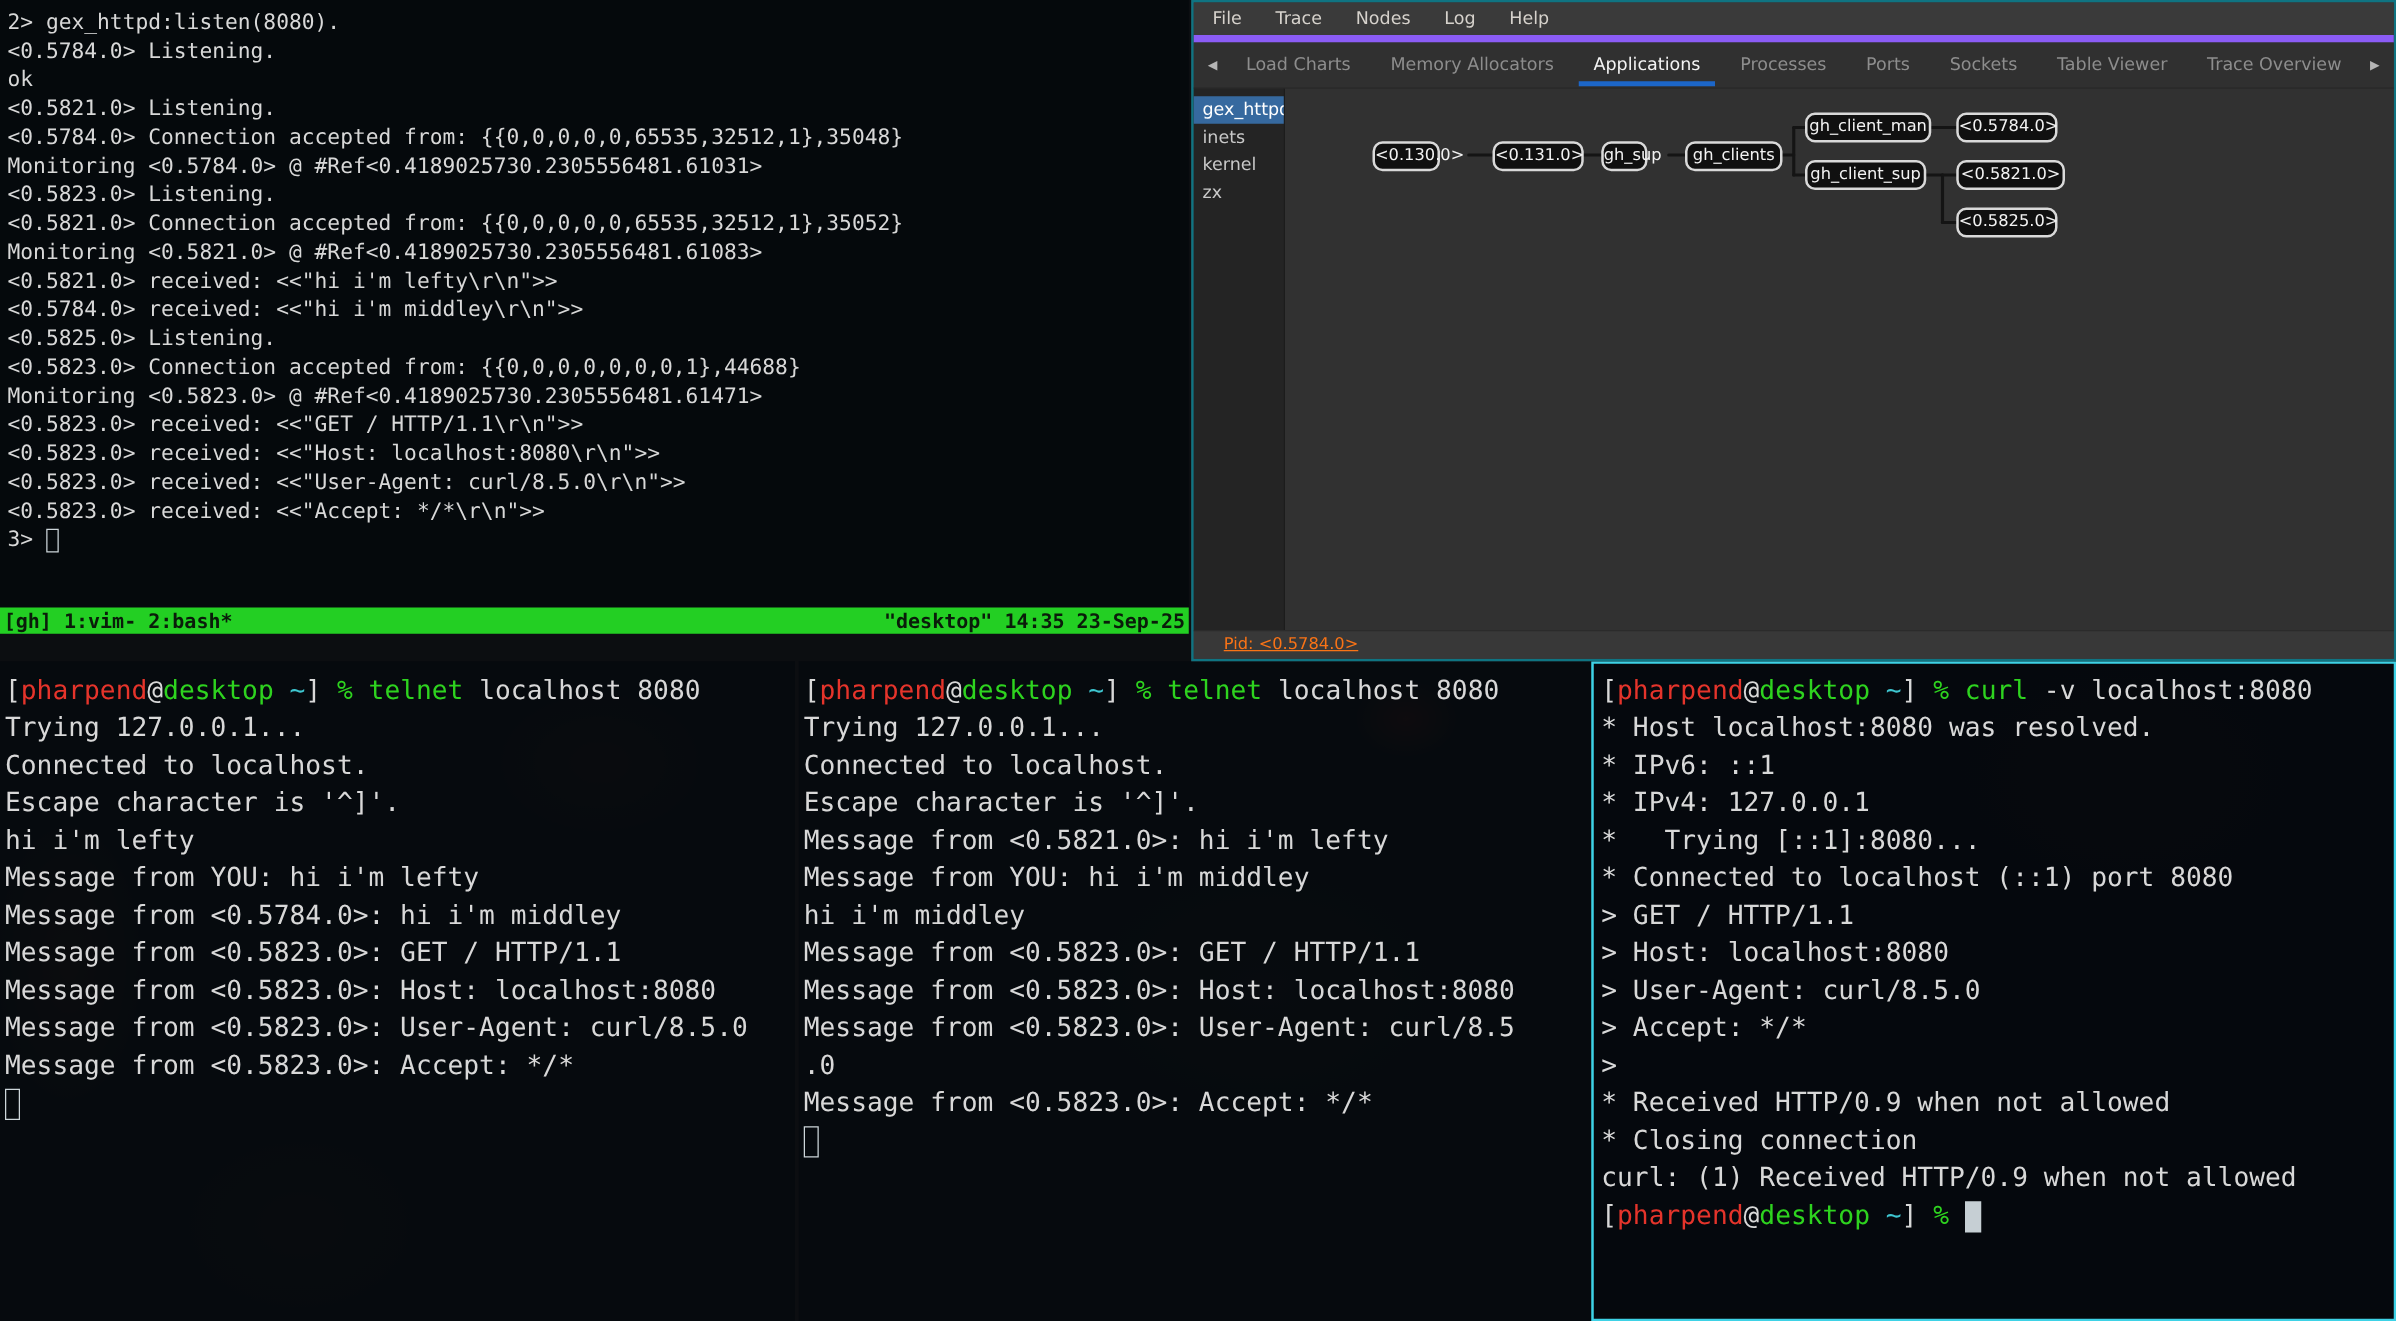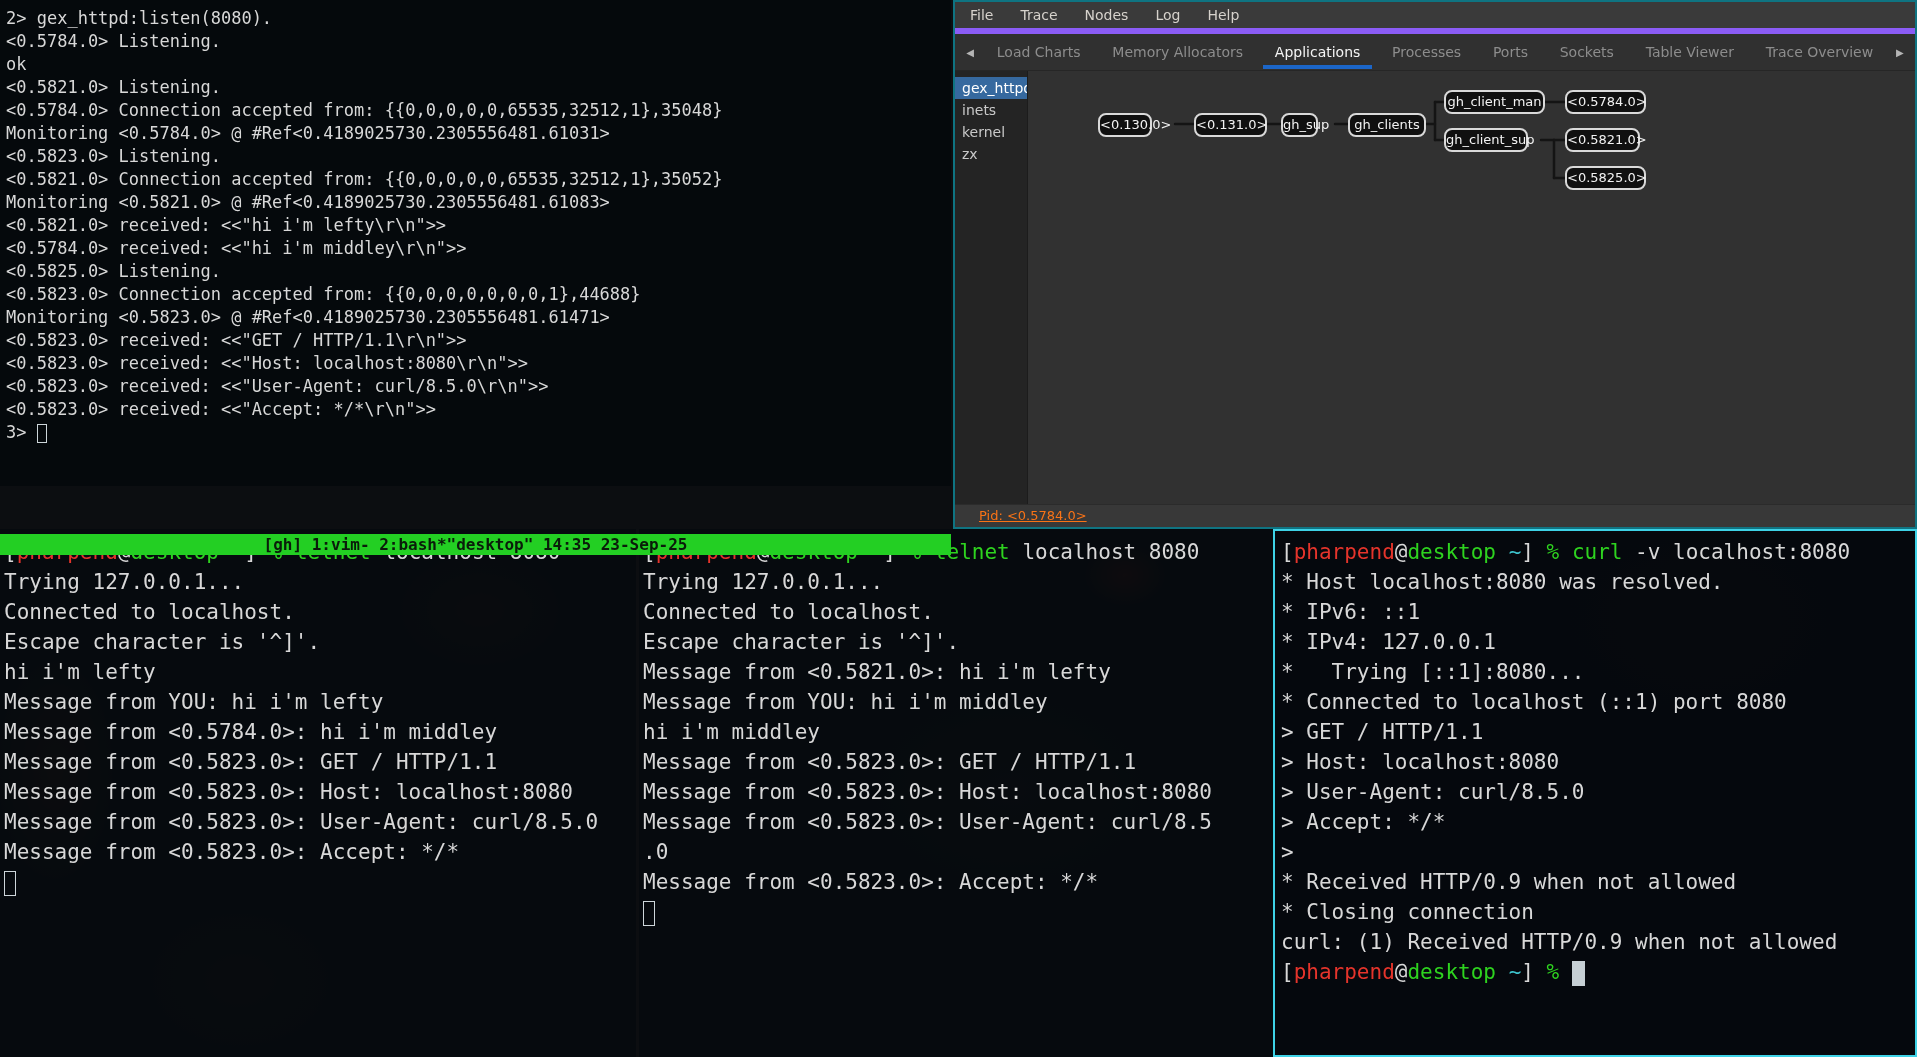--- a/index.html
+++ b/index.html
@@ -19,21 +19,21 @@
 
   
   .term-top{position:absolute;left:0;top:0;width:951px;height:486px;box-sizing:border-box;
             background:rgba(5,9,12,.97);padding:7px 0 0 6px;z-index:2;}
   .term-top .tl{height:23px;line-height:23px;font-size:17px;color:var(--fg);}
   .term-top .cur-hollow{width:10px;height:19px;}
 
   
   .tmux-bar{position:absolute;left:0;top:486px;width:951px;height:21px;box-sizing:border-box;
             background:var(--tmuxgreen);color:var(--tmuxtext);display:flex;z-index:2;
-            justify-content:center;font-size:16px;font-weight:bold;line-height:21px;padding:0 3px;margin-top:48px;}
+            justify-content:space-between;font-size:16px;font-weight:bold;line-height:21px;padding:0 3px;}
 
   
   .observer{position:absolute;left:953px;top:0;width:964px;height:529px;box-sizing:border-box;
             border:2px solid var(--teal);background:#323232;display:flex;flex-direction:column;
             font-family:"DejaVu Sans",sans-serif;z-index:2;}
   .menubar{height:26px;background:#3a3a3a;border-bottom:6px solid #8b5cf6;display:flex;
            align-items:center;gap:27px;padding:0 15px;color:#d6d2cc;font-size:14px;flex:0 0 auto;}
   .menu-item{cursor:default;}
   .tabbar{height:36px;background:#303030;border-bottom:1px solid #262626;display:flex;
           align-items:stretch;justify-content:space-between;padding:0 6px;color:#8d8d8d;
@@ -156,23 +156,23 @@
             <line x1="513" y1="69" x2="526" y2="69" stroke="#141414" stroke-width="2.5" stroke-linecap="round"></line>
             <line x1="526" y1="69" x2="526" y2="107" stroke="#141414" stroke-width="2.5" stroke-linecap="round"></line>
             <line x1="526" y1="69" x2="537" y2="69" stroke="#141414" stroke-width="2.5" stroke-linecap="round"></line>
             <line x1="526" y1="107" x2="537" y2="107" stroke="#141414" stroke-width="2.5" stroke-linecap="round"></line>
           </svg>
       <div class="node" style="left: 70px; top: 42px; width: 54px;">&lt;0.130.0&gt;</div>
           <div class="node" style="left: 166px; top: 42px; width: 73px;">&lt;0.131.0&gt;</div>
           <div class="node" style="left: 253px; top: 42px; width: 37px;">gh_sup</div>
           <div class="node" style="left: 320px; top: 42px; width: 78px;">gh_clients</div>
           <div class="node" style="left: 416px; top: 19px; width: 101px;">gh_client_man</div>
-          <div class="node" style="left: 416px; top: 57px; width: 84px;">gh_client_sup</div>
+          <div class="node" style="left: 416px; top: 57px; width: 97px;">gh_client_sup</div>
           <div class="node" style="left: 537px; top: 19px; width: 81px;">&lt;0.5784.0&gt;</div>
-          <div class="node" style="left: 537px; top: 57px; width: 75px;">&lt;0.5821.0&gt;</div>
+          <div class="node" style="left: 537px; top: 57px; width: 87px;">&lt;0.5821.0&gt;</div>
           <div class="node" style="left: 537px; top: 95px; width: 81px;">&lt;0.5825.0&gt;</div>
         </div>
     </div>
     <div class="statusbar">Pid: &lt;0.5784.0&gt;</div>
   </div>
 
   <div class="pane pane-left" id="pane-left">
       <div class="tl"><span class="c-w">[</span><span class="c-r">pharpend</span><span class="c-w">@</span><span class="c-g">desktop</span><span class="c-w"> </span><span class="c-c">~</span><span class="c-w">] </span><span class="c-g">% telnet</span><span class="c-w"> localhost 8080</span></div>
       <div class="tl"><span class="c-w">Trying 127.0.0.1...</span></div>
       <div class="tl"><span class="c-w">Connected to localhost.</span></div>

